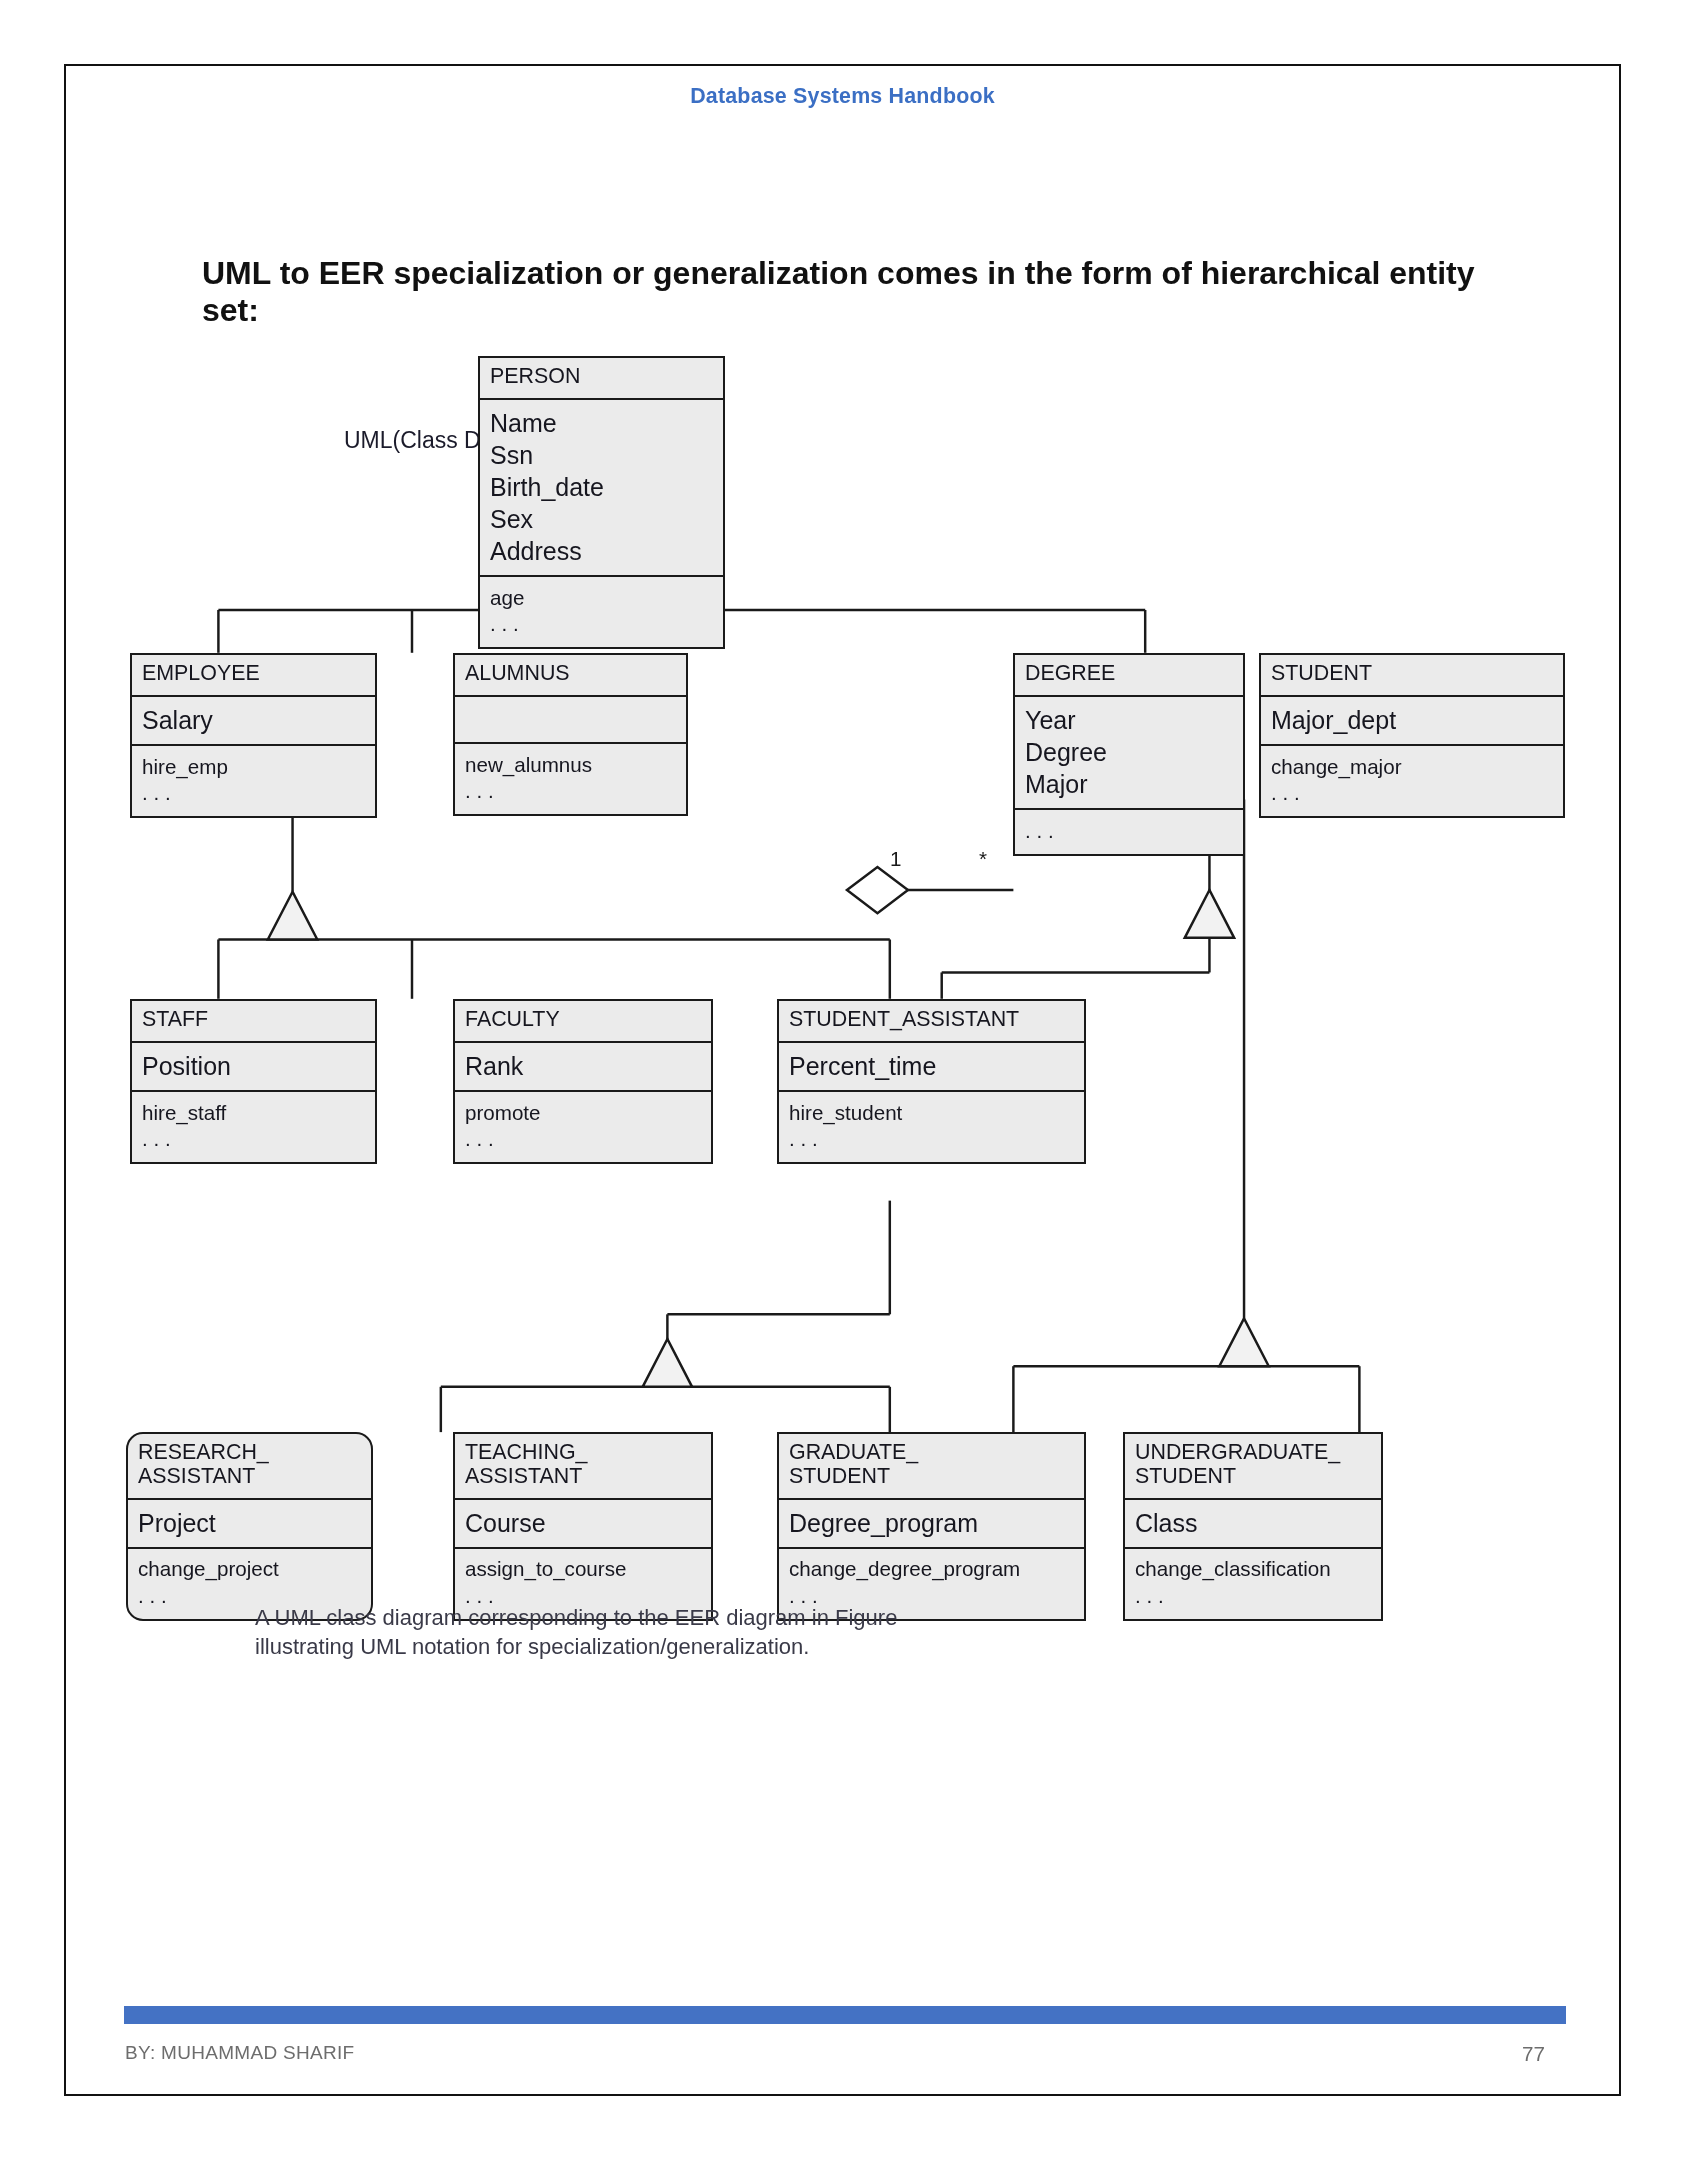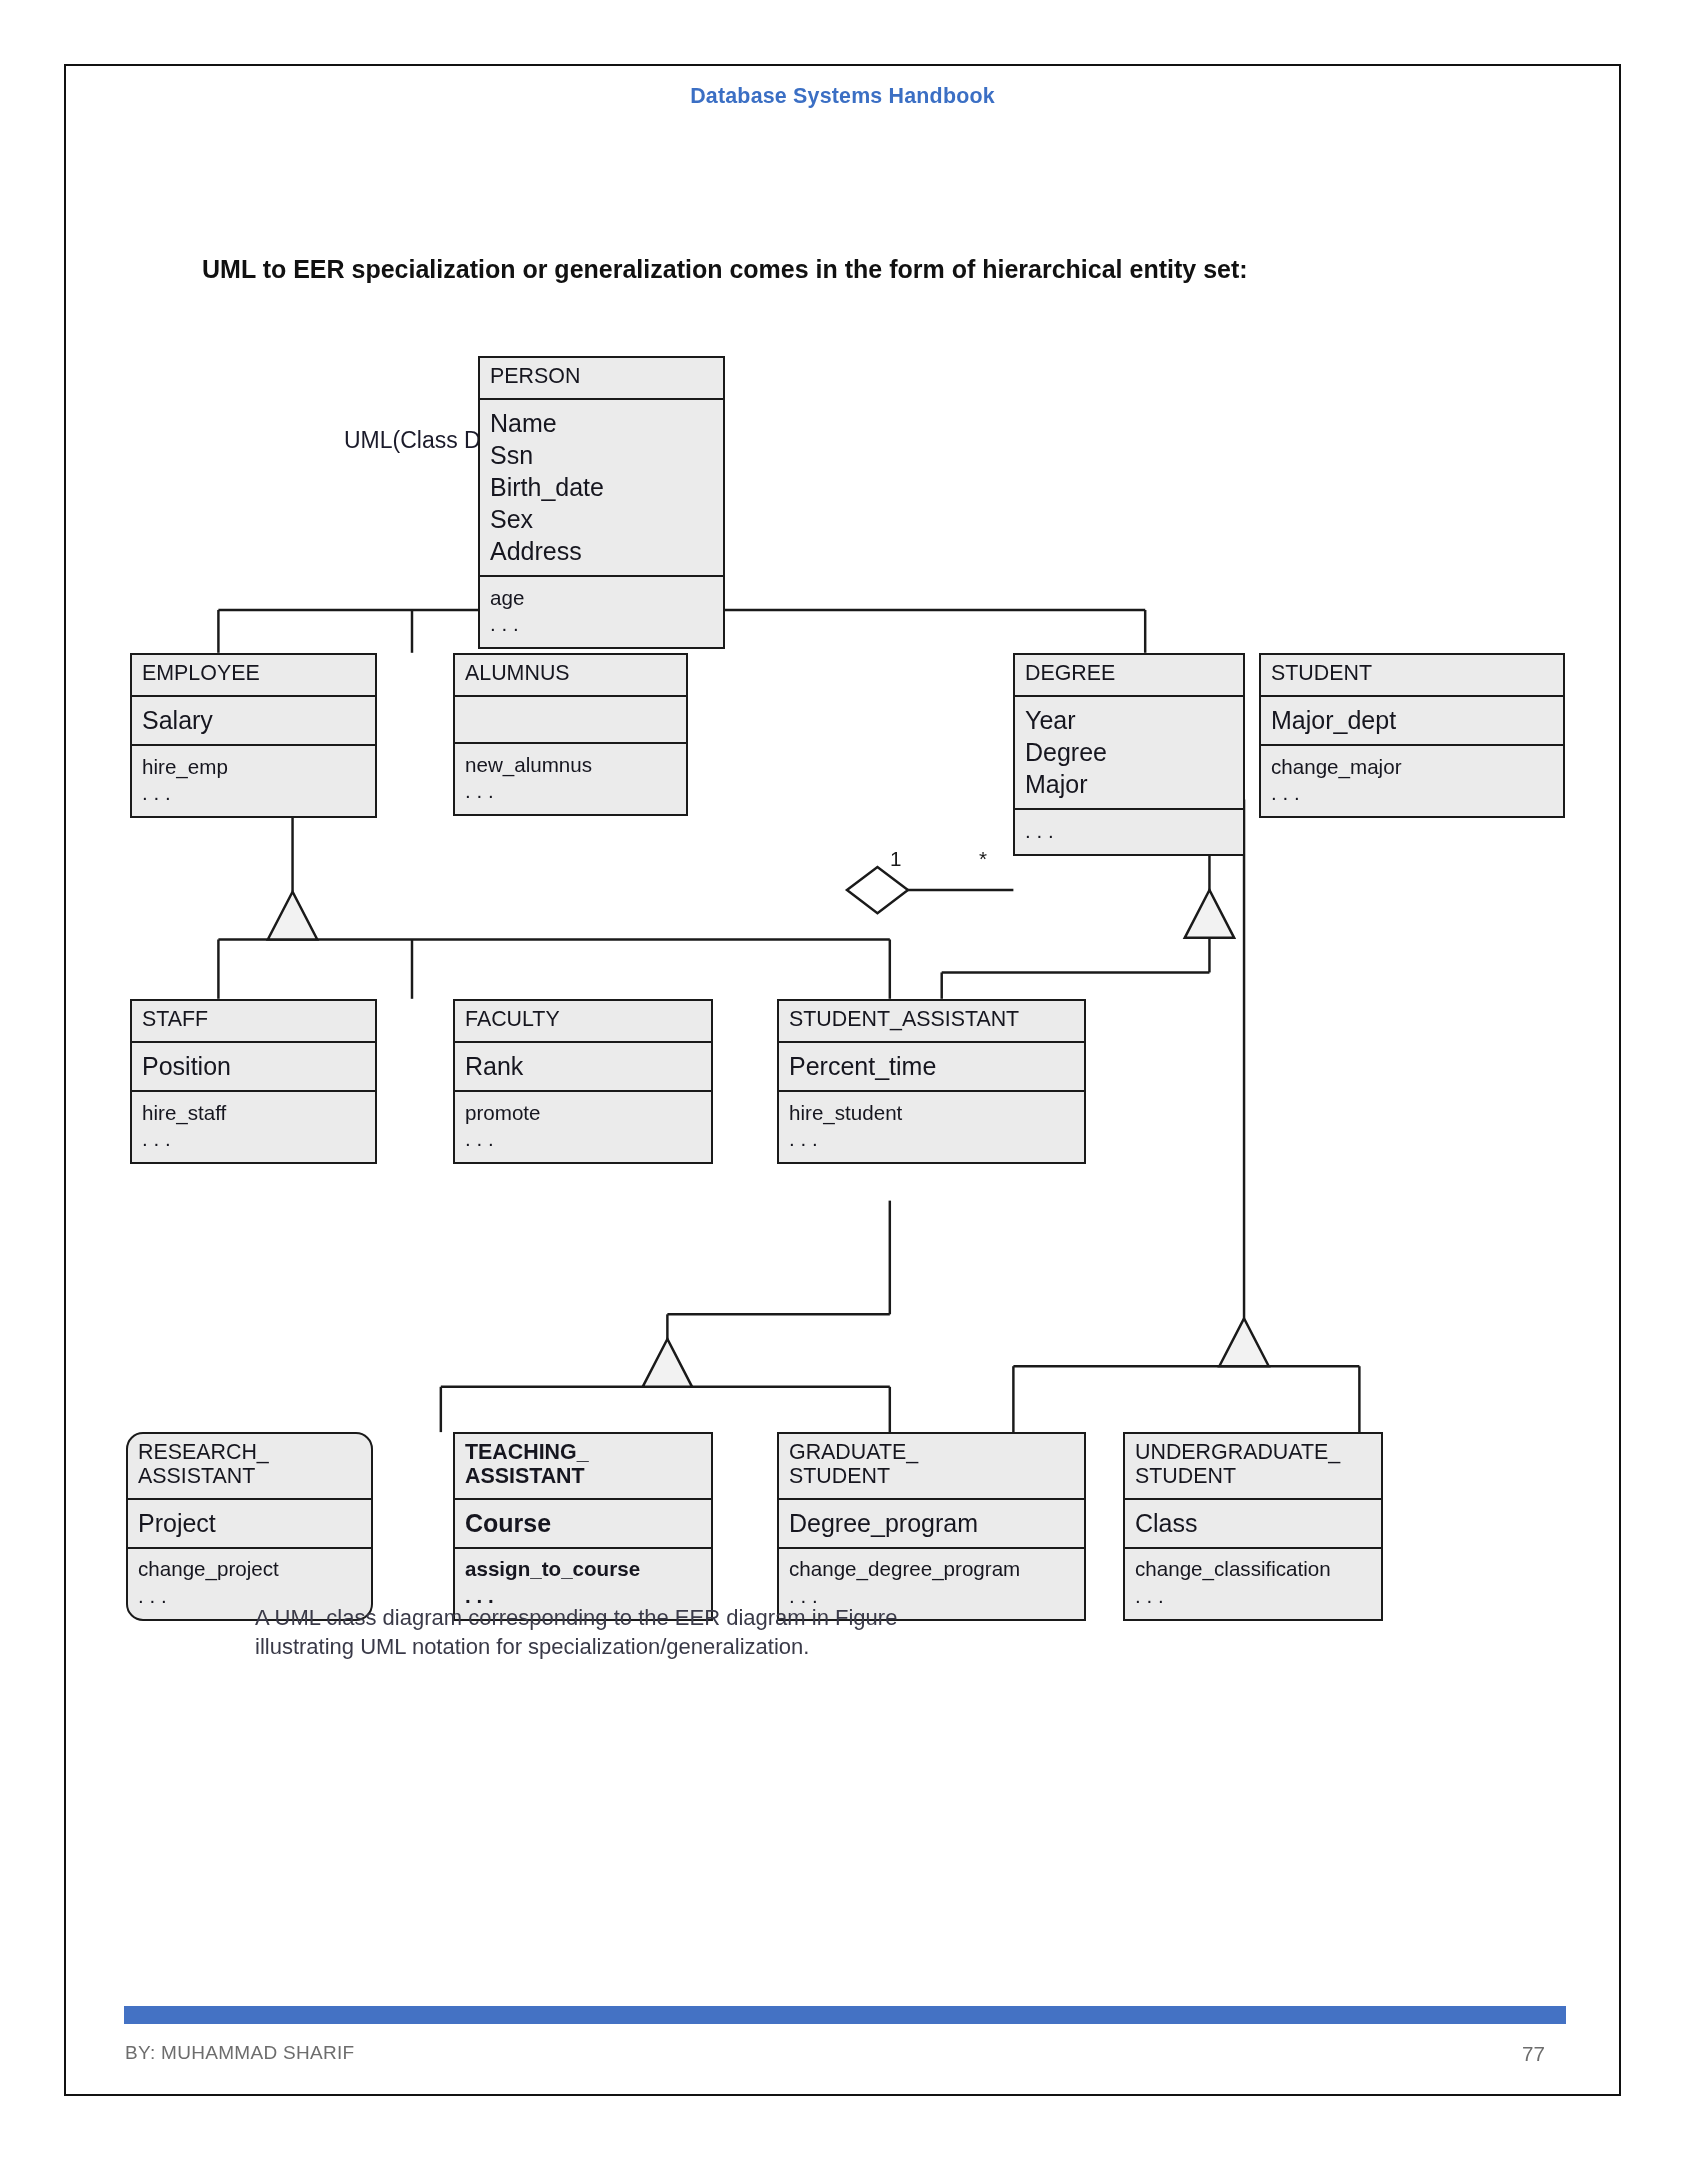--- a/index.html
+++ b/index.html
@@ -11,21 +11,21 @@
   .page{
     position:absolute;left:64px;top:64px;width:1557px;height:2032px;
     border:2.5px solid #111;background:#fff;box-sizing:border-box;padding-left:28px;
   }
   .hdr{
     position:absolute;left:0;top:18px;width:100%;text-align:center;
     color:#3b6fc4;font-size:21.4px;font-weight:bold;letter-spacing:0.2px;
   }
   .title{
     position:absolute;left:136px;top:189px;width:1318px;
-    color:#111;font-size:25px;font-weight:bold;
+    color:#111;font-size:32px;font-weight:bold;
   }
   .uml-label{
     position:absolute;left:278px;top:361px;
     color:#1b1b2b;font-size:23px;
   }
 
   
   .canvas{position:absolute;left:0;top:0;width:1557px;height:2032px;}
   .svgwrap{position:absolute;left:0;top:0;width:1557px;height:2032px;pointer-events:none;}
 
@@ -189,21 +189,21 @@
     </div>
 
     <div class="cls" style="left:60px;top:1366px;width:247px;border-radius:17px;">
       <div class="nm">RESEARCH_
 ASSISTANT</div>
       <div class="at">Project</div>
       <div class="op">change_project
 . . .</div>
     </div>
 
-    <div class="cls" style="left:387px;top:1366px;width:260px;font-weight:bold;">
+    <div class="cls" style="left:387px;top:1366px;width:260px;">
       <div class="nm">TEACHING_
 ASSISTANT</div>
       <div class="at">Course</div>
       <div class="op">assign_to_course
 . . .</div>
     </div>
 
     <div class="cls" style="left:711px;top:1366px;width:309px;">
       <div class="nm">GRADUATE_
 STUDENT</div>

